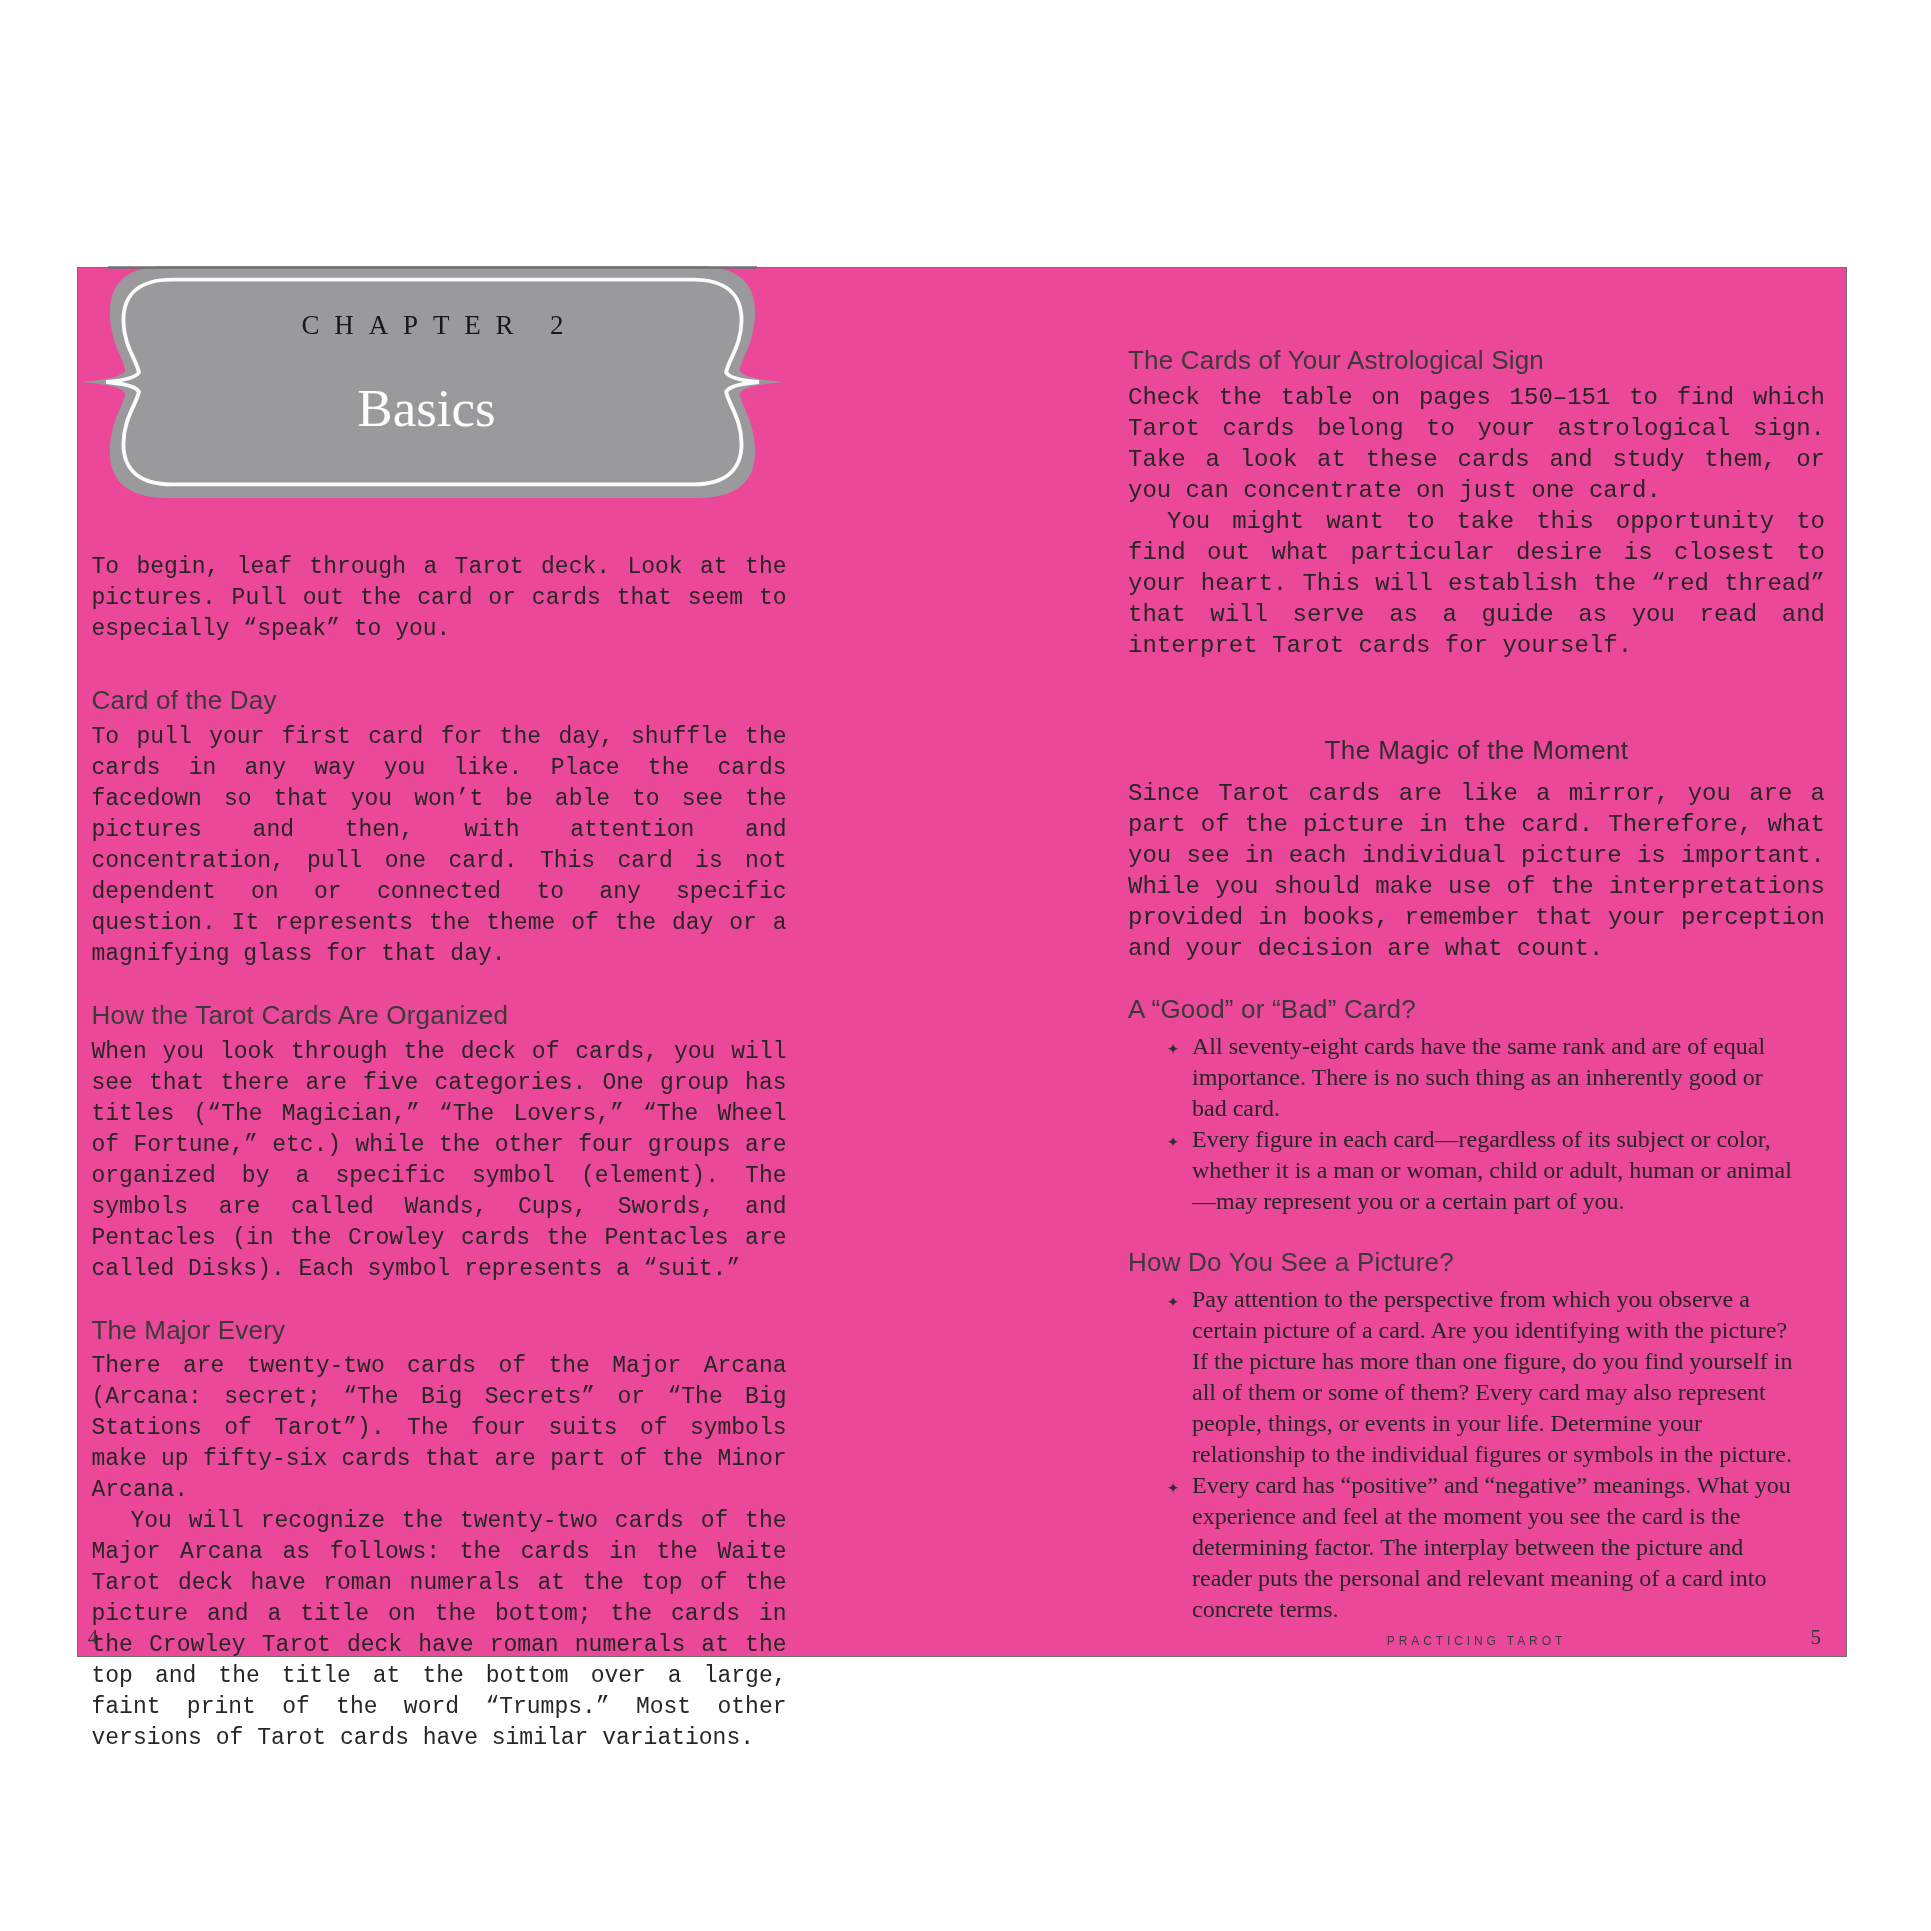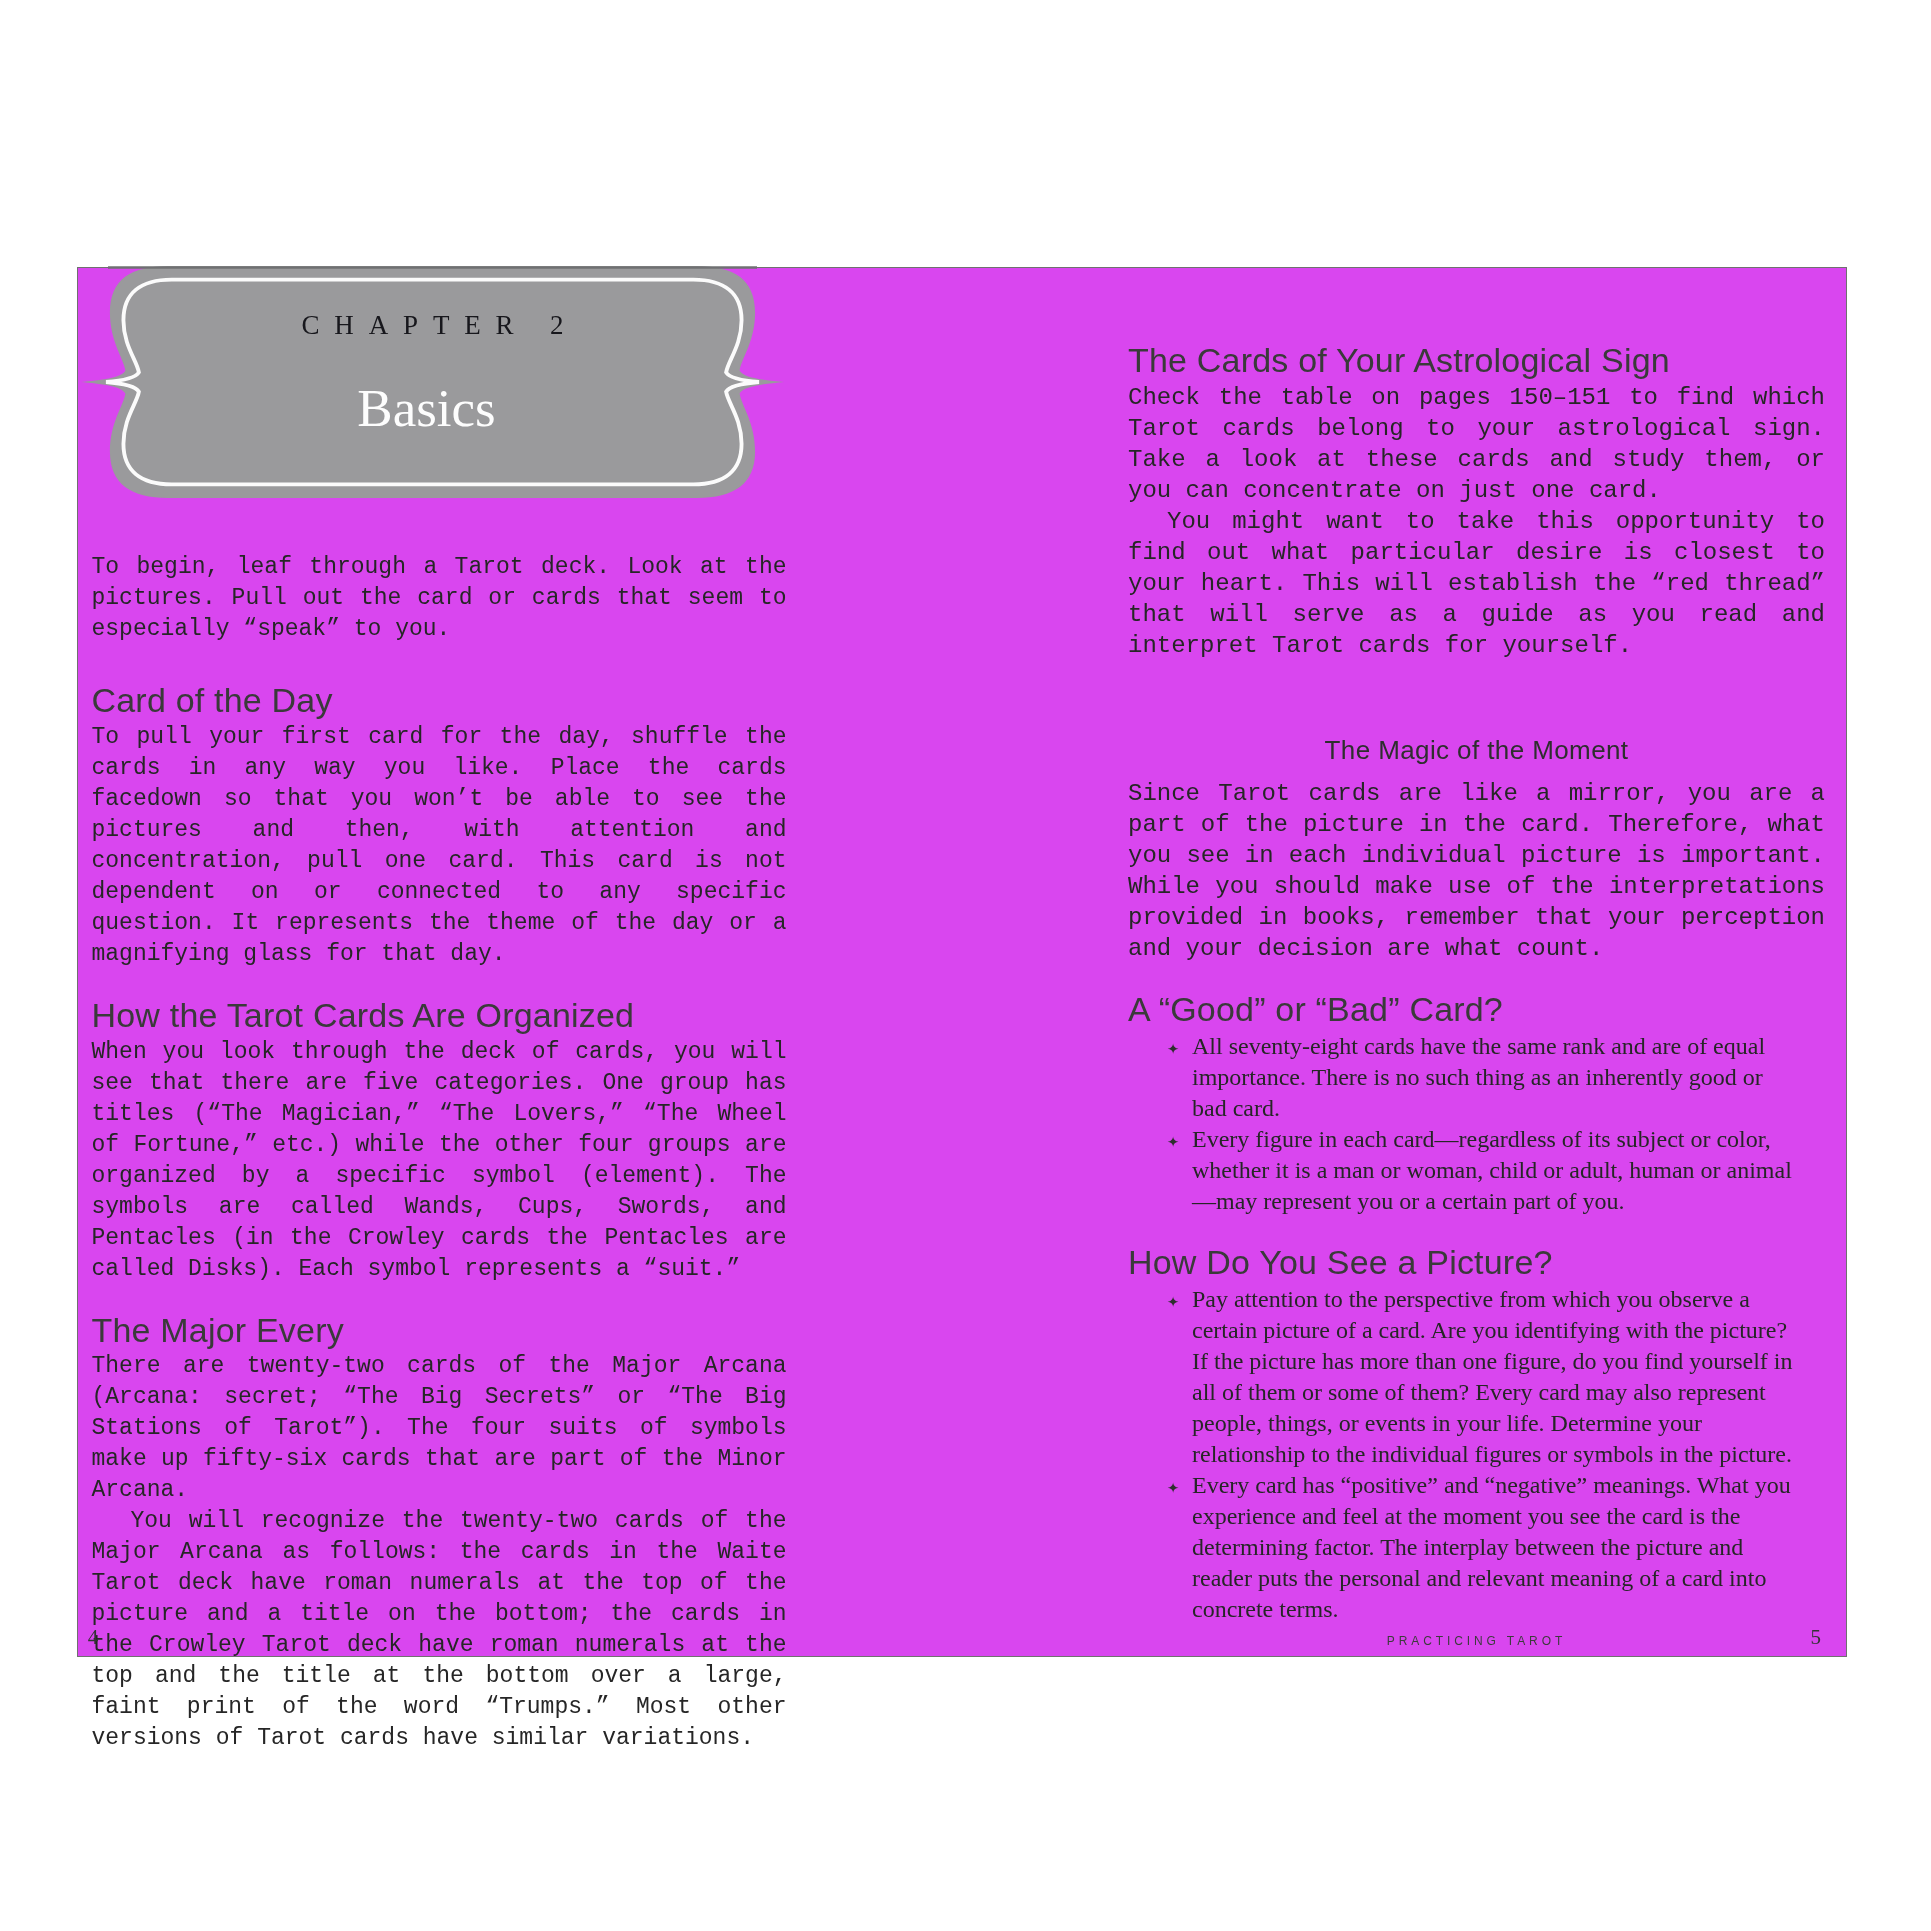--- a/index.html
+++ b/index.html
@@ -10,21 +10,21 @@
     background: #ffffff;
     font-family: "Liberation Serif", serif;
   }
   .spread-frame {
     position: absolute;
     left: 77px;
     top: 267px;
     width: 1768px;
     height: 1388px;
     border: 1.9px solid #707070;
-    background: #d946ef;
+    background: #ec4899;
   }
   
   .plaque {
     position: absolute;
     left: 1px;
     top: -1.9px;
     width: 707px;
     height: 233px;
   }
   .plaque svg { position: absolute; left: 0; top: 0; }
@@ -64,21 +64,21 @@
     font-family: Liberation Mono, monospace;
   }
   .col-right p.body { font-size: 24px; }
   p.indent { text-indent: 39px; }
   p.intro  { margin-bottom: 0; }
 
   h3.sec {
     margin: 29px 0 4.8px 0;
     font-family: "Liberation Sans", sans-serif;
     font-weight: 400;
-    font-size: 34px;
+    font-size: 26px;
     line-height: 33px;
     color: #3a3a3a;
     letter-spacing: 0.2px;
   }
   .col-left h3.first-gap { margin-top: 39px; }
   .col-right h3.no-top   { margin-top: 0; }
 
   h2.center-head {
     margin: 68px 0 7.7px 0;
     font-family: "Liberation Sans", sans-serif;

